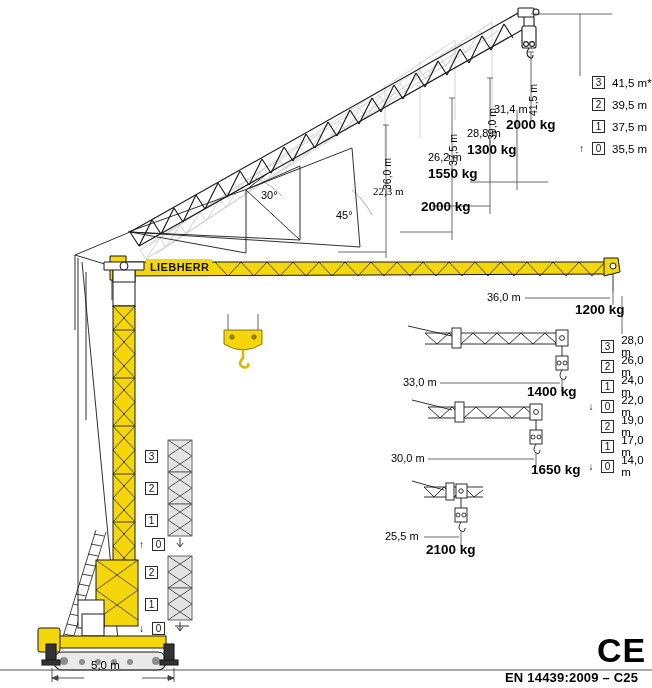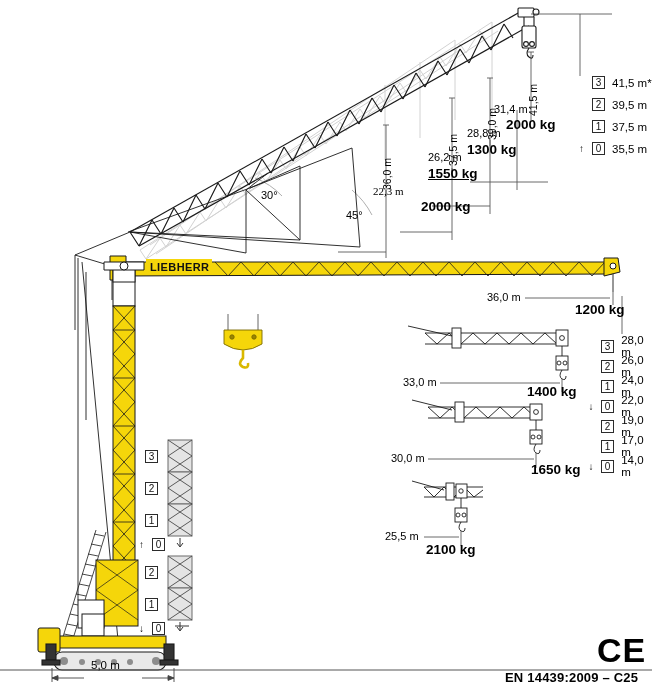--- a/index.html
+++ b/index.html
@@ -361,27 +361,27 @@
       <path d="M531,14 L612,14 M580,14 L580,76"></path>
     </g>
 
     <g stroke="#5a5a5a" stroke-width="0.9" fill="none">
       <path d="M613,292 L613,330 M597,330 L613,330" opacity="0"></path>
       <path d="M622,296 L622,334"></path>
     </g>
   </svg>
 
   <div class="lbl ang" style="left:261px; top:190px;">30°</div>
-  <div class="lbl ang" style="left:346px; top:210px;">45°</div>
+  <div class="lbl ang" style="left:336px; top:210px;">45°</div>
 
   <div class="lbl dim" style="left:373px; top:186px;font-family:Liberation Serif, serif;">22,3 m</div>
   <div class="lbl load" style="left:375px; top:200px;margin-left:46px;">2000 kg</div>
 
   <div class="lbl dim" style="left:428px; top:152px;">26,2 m</div>
-  <div class="lbl load" style="left:428px; top:167px;text-decoration:underline;">1550 kg</div>
+  <div class="lbl load" style="left:428px; top:167px;">1550 kg</div>
 
   <div class="lbl dim" style="left:467px; top:128px;">28,8 m</div>
   <div class="lbl load" style="left:467px; top:143px;">1300 kg</div>
 
   <div class="lbl dim" style="left:494px; top:104px;">31,4 m</div>
   <div class="lbl load" style="left:506px; top:118px;">2000 kg</div>
 
   <div class="lbl vdim" style="left:382px; top:190px;">36,0 m</div>
   <div class="lbl vdim" style="left:448px; top:166px;">37,5 m</div>
   <div class="lbl vdim" style="left:487px; top:140px;">39,0 m</div>

